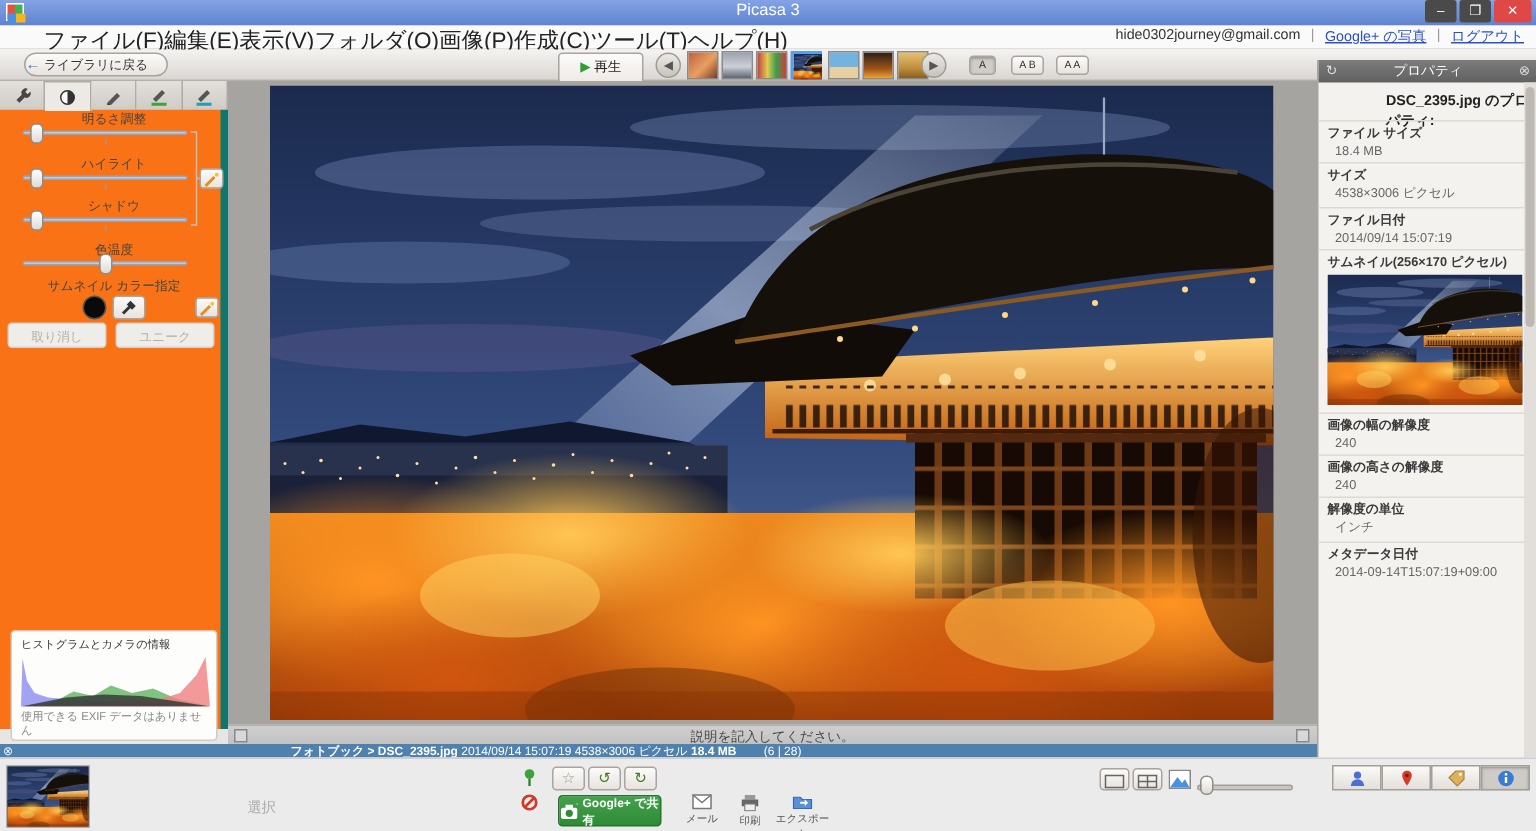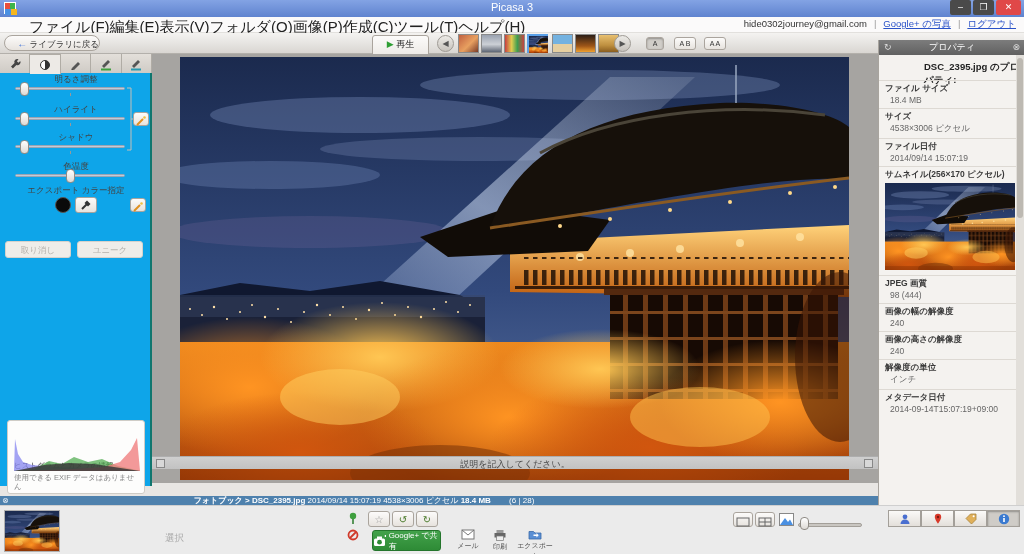--- a/index.html
+++ b/index.html
@@ -21,56 +21,56 @@
   #menubar{left:0;top:17px;width:1024px;height:16px;background:#fbfafa;border-bottom:1px solid #e2e0dd;}
   #menus{left:6px;top:1px;display:flex;font-size:15px;color:#222;margin-left:23px;}
   .menu-item{cursor:default;}
   #account{right:8px;top:1px;font-size:9.5px;color:#333;display:flex;gap:7px;position:absolute;}
   #account a{color:#2a52c8;text-decoration:underline;}
   .sep{color:#999;}
   
   #toolbar{left:0;top:33px;width:1024px;height:21px;background:linear-gradient(#f4f3f1,#d9d6d2);border-bottom:1px solid #b3b0ab;}
   .btn{border:1px solid #aaa49d;border-radius:3px;background:linear-gradient(#fcfbfa,#e7e3de);box-sizing:border-box;}
   .btn.pressed{background:#d0cdc8;box-shadow:inset 0 1px 2px rgba(0,0,0,.3);}
-  #back-btn{left:4px;top:2px;width:96px;height:16px;font-size:8.5px;color:#333;text-align:right;line-height:15px;border-radius:8px;}
+  #back-btn{left:16px;top:2px;width:96px;height:16px;font-size:8.5px;color:#333;text-align:left;line-height:15px;border-radius:8px;}
   #back-btn .arr{color:#3a6fd8;font-weight:bold;font-size:10px;}
   #play-btn{left:372px;top:2px;width:57px;height:29px;font-size:9px;color:#222;text-align:center;line-height:16px;}
   #play-btn .tri{color:#2e9e34;font-size:9px;}
   .navcirc{top:2px;width:17px;height:17px;border-radius:50%;background:linear-gradient(#eceae6,#c6c2bc);border:1px solid #9e9a94;color:#555;font-size:8px;text-align:center;line-height:16px;}
   #nav-left{left:437px;} #nav-right{left:614px;}
   .thumb{top:1px;width:21px;height:19px;border:1px solid #8a8a8a;}
   .thumb.sel{border:2px solid #5aa0e8;}
   .t1{background:linear-gradient(135deg,#c06040,#e8a060 55%,#7a3c28);}
   .t2{background:linear-gradient(#9aa2b0,#ccd0d6 55%,#5e6674);}
   .t3{background:linear-gradient(90deg,#c84040,#e0cc50 35%,#3f9e50 65%,#c84040);}
   .t5{background:linear-gradient(#74b2e0 55%,#e6cfa0 55%);}
   .t6{background:linear-gradient(#2c1e16,#9e5618 65%,#f0a030);}
   .t7{background:linear-gradient(#e8c070,#bf9040 60%,#8a5e20);}
   .viewbtn{top:4px;height:13px;font-size:7px;color:#333;text-align:center;line-height:12px;}
   #view-single{left:646px;width:18px;}
   #view-ab{left:674px;width:22px;}
   #view-aa{left:704px;width:22px;}
   
-  #editpanel{left:0;top:54px;width:152px;height:432px;background:#0ea5e9;border-right:2px solid #0f766e;}
+  #editpanel{left:0;top:54px;width:152px;height:432px;background:#f97316;border-right:5px solid #0f766e;}
   #tabs{left:0;top:0;width:152px;height:19px;background:linear-gradient(#d8d4cf,#c9c5bf);display:flex;}
   .tab{width:30px;height:19px;border-right:1px solid #b0aca5;background:linear-gradient(#e3dfda,#cfcbc5);display:flex;align-items:center;justify-content:center;}
   .tab.sel{background:#edeae6;border-top:1px solid #b0aca5;}
   .slider-label{width:152px;text-align:center;font-size:8.5px;color:#444;}
   .track{left:15px;width:110px;height:3px;background:#c2cbd8;border:1px solid #9aa4b4;border-radius:2px;}
   .tick{width:1px;height:3px;background:#999;top:5px;left:50%;}
   .sthumb{top:-6px;width:9px;height:14px;background:linear-gradient(#fff,#dedad5);border:1px solid #8f8b85;border-radius:4px;}
   .wandbtn{width:16px;height:14px;}
-  .disbtn{height:17px;border:1px solid #d6d2cc;border-radius:3px;background:#efede9;color:#b4b0aa;font-size:8.5px;text-align:center;line-height:16px;margin-top:26px;}
+  .disbtn{height:17px;border:1px solid #d6d2cc;border-radius:3px;background:#efede9;color:#b4b0aa;font-size:8.5px;text-align:center;line-height:16px;}
   #histo-box{left:7px;top:366px;width:138px;height:74px;background:#fdfdfc;border:1px solid #cfccc6;border-radius:3px;}
-  #histo-title{left:6px;top:4px;font-size:7.5px;color:#333;margin-top:36px;}
+  #histo-title{left:6px;top:4px;font-size:7.5px;color:#333;}
   #exif-note{left:6px;top:52px;width:126px;font-size:7.5px;color:#888;line-height:9px;}
   
   #imagearea{left:152px;top:54px;width:726px;height:429px;background:#a6a4a1;}
   
-  #captionbar{left:152px;top:456px;width:770px;height:13px;background:linear-gradient(#cfcfcf,#c2c2c2);border-top:1px solid #adadad;font-family:Liberation Serif, serif;}
+  #captionbar{left:152px;top:483px;width:770px;height:13px;background:linear-gradient(#cfcfcf,#c2c2c2);border-top:1px solid #adadad;font-family:Liberation Serif, serif;}
   #caption-text{left:0;top:1px;width:726px;text-align:center;font-size:9px;color:#4a4a4a;}
   .capicon{top:2px;width:9px;height:9px;border:1px solid #888;background:#d8d8d8;}
   
   #statusbar{left:0;top:496px;width:878px;height:9px;background:#4e81ad;color:#fff;font-size:8px;line-height:9px;}
   #status-center{left:0;top:0;width:728px;text-align:center;white-space:nowrap;}
   #status-close{left:2px;top:0;font-size:8px;color:#e8f0f8;}
   
   #propspanel{left:878px;top:40px;width:146px;height:465px;background:#f4f2ef;border-left:1px solid #a8a49e;}
   #props-header{left:0;top:0;width:146px;height:15px;background:linear-gradient(#7c7c7c,#616161);color:#fff;font-size:9px;text-align:center;line-height:15px;}
   .props-hicon{top:2px;color:#ddd;font-size:9px;line-height:11px;}
@@ -80,21 +80,21 @@
   .plabel{font-size:8.5px;font-weight:bold;color:#3a3a3a;}
   .pvalue{font-size:8.5px;color:#666;margin-left:5px;word-wrap:break-word;width:125px;}
   #props-scroll{left:137px;top:15px;width:8px;height:450px;background:#e2dfda;}
   #props-scroll-thumb{left:1px;top:3px;width:6px;height:160px;background:#bdb9b2;border-radius:3px;}
   
   #tray{left:0;top:505px;width:1024px;height:49px;background:#ebebeb;border-top:1px solid #cfcfcf;}
   #tray-thumb{left:4px;top:4px;width:56px;height:42px;border:1px solid #b0b0b0;background:#222;}
   #sel-label{left:165px;top:26px;font-size:9.5px;color:#aaa;}
   .minibtn{width:14px;height:14px;text-align:center;line-height:13px;}
   .traybtn{top:5px;width:22px;height:16px;text-align:center;line-height:15px;font-size:10px;color:#555;}
-  #share-btn{left:372px;top:24px;width:69px;height:21px;border-radius:3px;border:1px solid #24752c;background:linear-gradient(#43a24b,#2e8b36);color:#fff;font-size:8px;font-weight:normal;display:flex;align-items:center;justify-content:center;gap:3px;}
+  #share-btn{left:372px;top:24px;width:69px;height:21px;border-radius:3px;border:1px solid #24752c;background:linear-gradient(#43a24b,#2e8b36);color:#fff;font-size:8px;font-weight:bold;display:flex;align-items:center;justify-content:center;gap:3px;}
   .iconbtn{top:23px;text-align:center;font-size:7px;color:#555;}
   .iconbtn svg{display:block;margin:0 auto 1px auto;}
   .smallsq{top:6px;width:20px;height:15px;}
   #zoom-slider-track{left:798px;top:17px;width:64px;height:4px;background:#c9c6c1;border:1px solid #a39f99;border-radius:2px;}
   #zoom-slider-thumb{left:800px;top:11px;width:9px;height:13px;background:linear-gradient(#fff,#dedad5);border:1px solid #8f8b85;border-radius:4px;}
   .segbtn{top:4px;width:33px;height:17px;border:1px solid #a39f99;background:linear-gradient(#fbfaf8,#e3dfda);display:flex;align-items:center;justify-content:center;}
   .segbtn.pressed{background:#cfccc7;box-shadow:inset 0 1px 2px rgba(0,0,0,.3);}
 </style>
 </head>
 <body>
@@ -331,21 +331,21 @@
           <circle cx="10.5" cy="2.5" r="1.3" fill="#f0c040"></circle>
         </svg>
     </div>
 
     <div class="abs slider-label" style="top:107px">色温度</div>
     <div class="abs track" style="top:120px">
       <div class="abs tick"></div>
       <div class="abs sthumb" style="left: 46%;"></div>
     </div>
 
-    <div class="abs slider-label" style="top:131px">エクスポート カラー指定</div>
+    <div class="abs slider-label" style="top:131px">サムネイル カラー指定</div>
     <div class="abs" style="left:55px;top:143px;width:16px;height:16px;border-radius:50%;background:#0a0a0a;border:1px solid #555"></div>
     <div class="abs btn" style="left:75px;top:143px;width:22px;height:16px">
       <svg width="14" height="13" style="margin:1px 0 0 3px">
           <line x1="3" y1="10" x2="8" y2="5" stroke="#333" stroke-width="2"></line>
           <path d="M8 1.5 l3.5 3.5 -2.5 2.5 -3.5-3.5 Z" fill="#333"></path>
         </svg>
     </div>
     <div class="abs btn wandbtn" style="left:130px;top:144px">
       <svg width="14" height="12">
           <line x1="3" y1="10" x2="9" y2="4" stroke="#e09020" stroke-width="2"></line>
@@ -411,24 +411,20 @@
         <div class="plabel">ファイル日付</div>
         <div class="pvalue">2014/09/14 15:07:19</div>
       </div>
       <div class="prow">
         <div class="plabel">サムネイル(256×170 ピクセル)</div>
         <svg width="130" height="87" viewBox="0 0 669 423" preserveAspectRatio="none" style="display:block;margin:2px 0">
             <use href="#photo-art"></use>
           </svg>
       </div>
       <div class="prow">
-        <div class="plabel">JPEG 画質</div>
-        <div class="pvalue">98 (444)</div>
-      </div>
-      <div class="prow">
         <div class="plabel">画像の幅の解像度</div>
         <div class="pvalue">240</div>
       </div>
       <div class="prow">
         <div class="plabel">画像の高さの解像度</div>
         <div class="pvalue">240</div>
       </div>
       <div class="prow">
         <div class="plabel">解像度の単位</div>
         <div class="pvalue">インチ</div>

